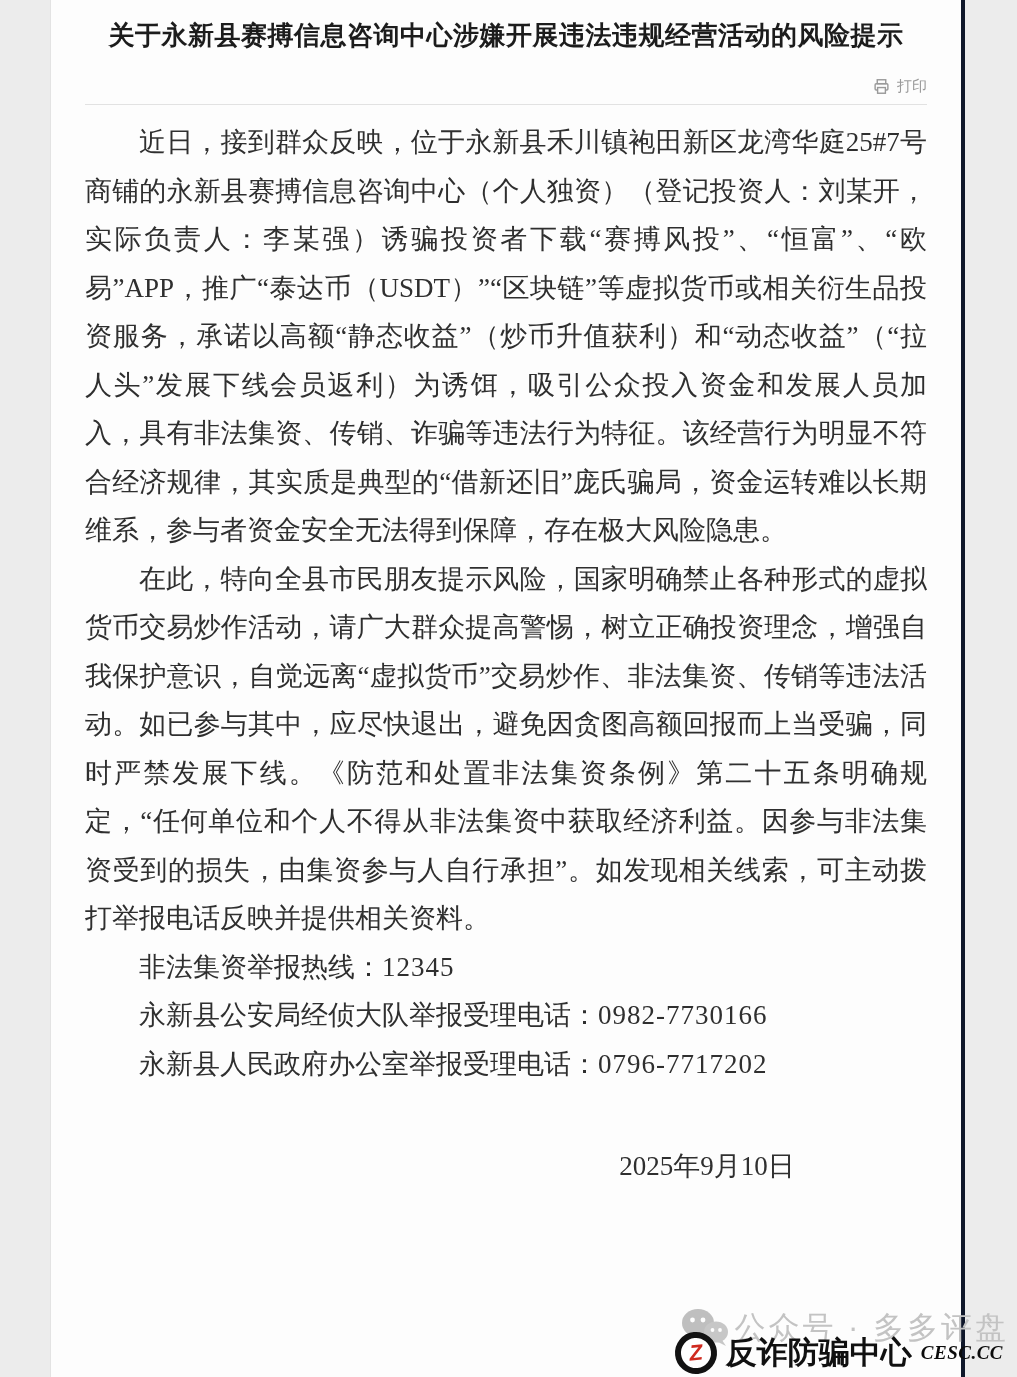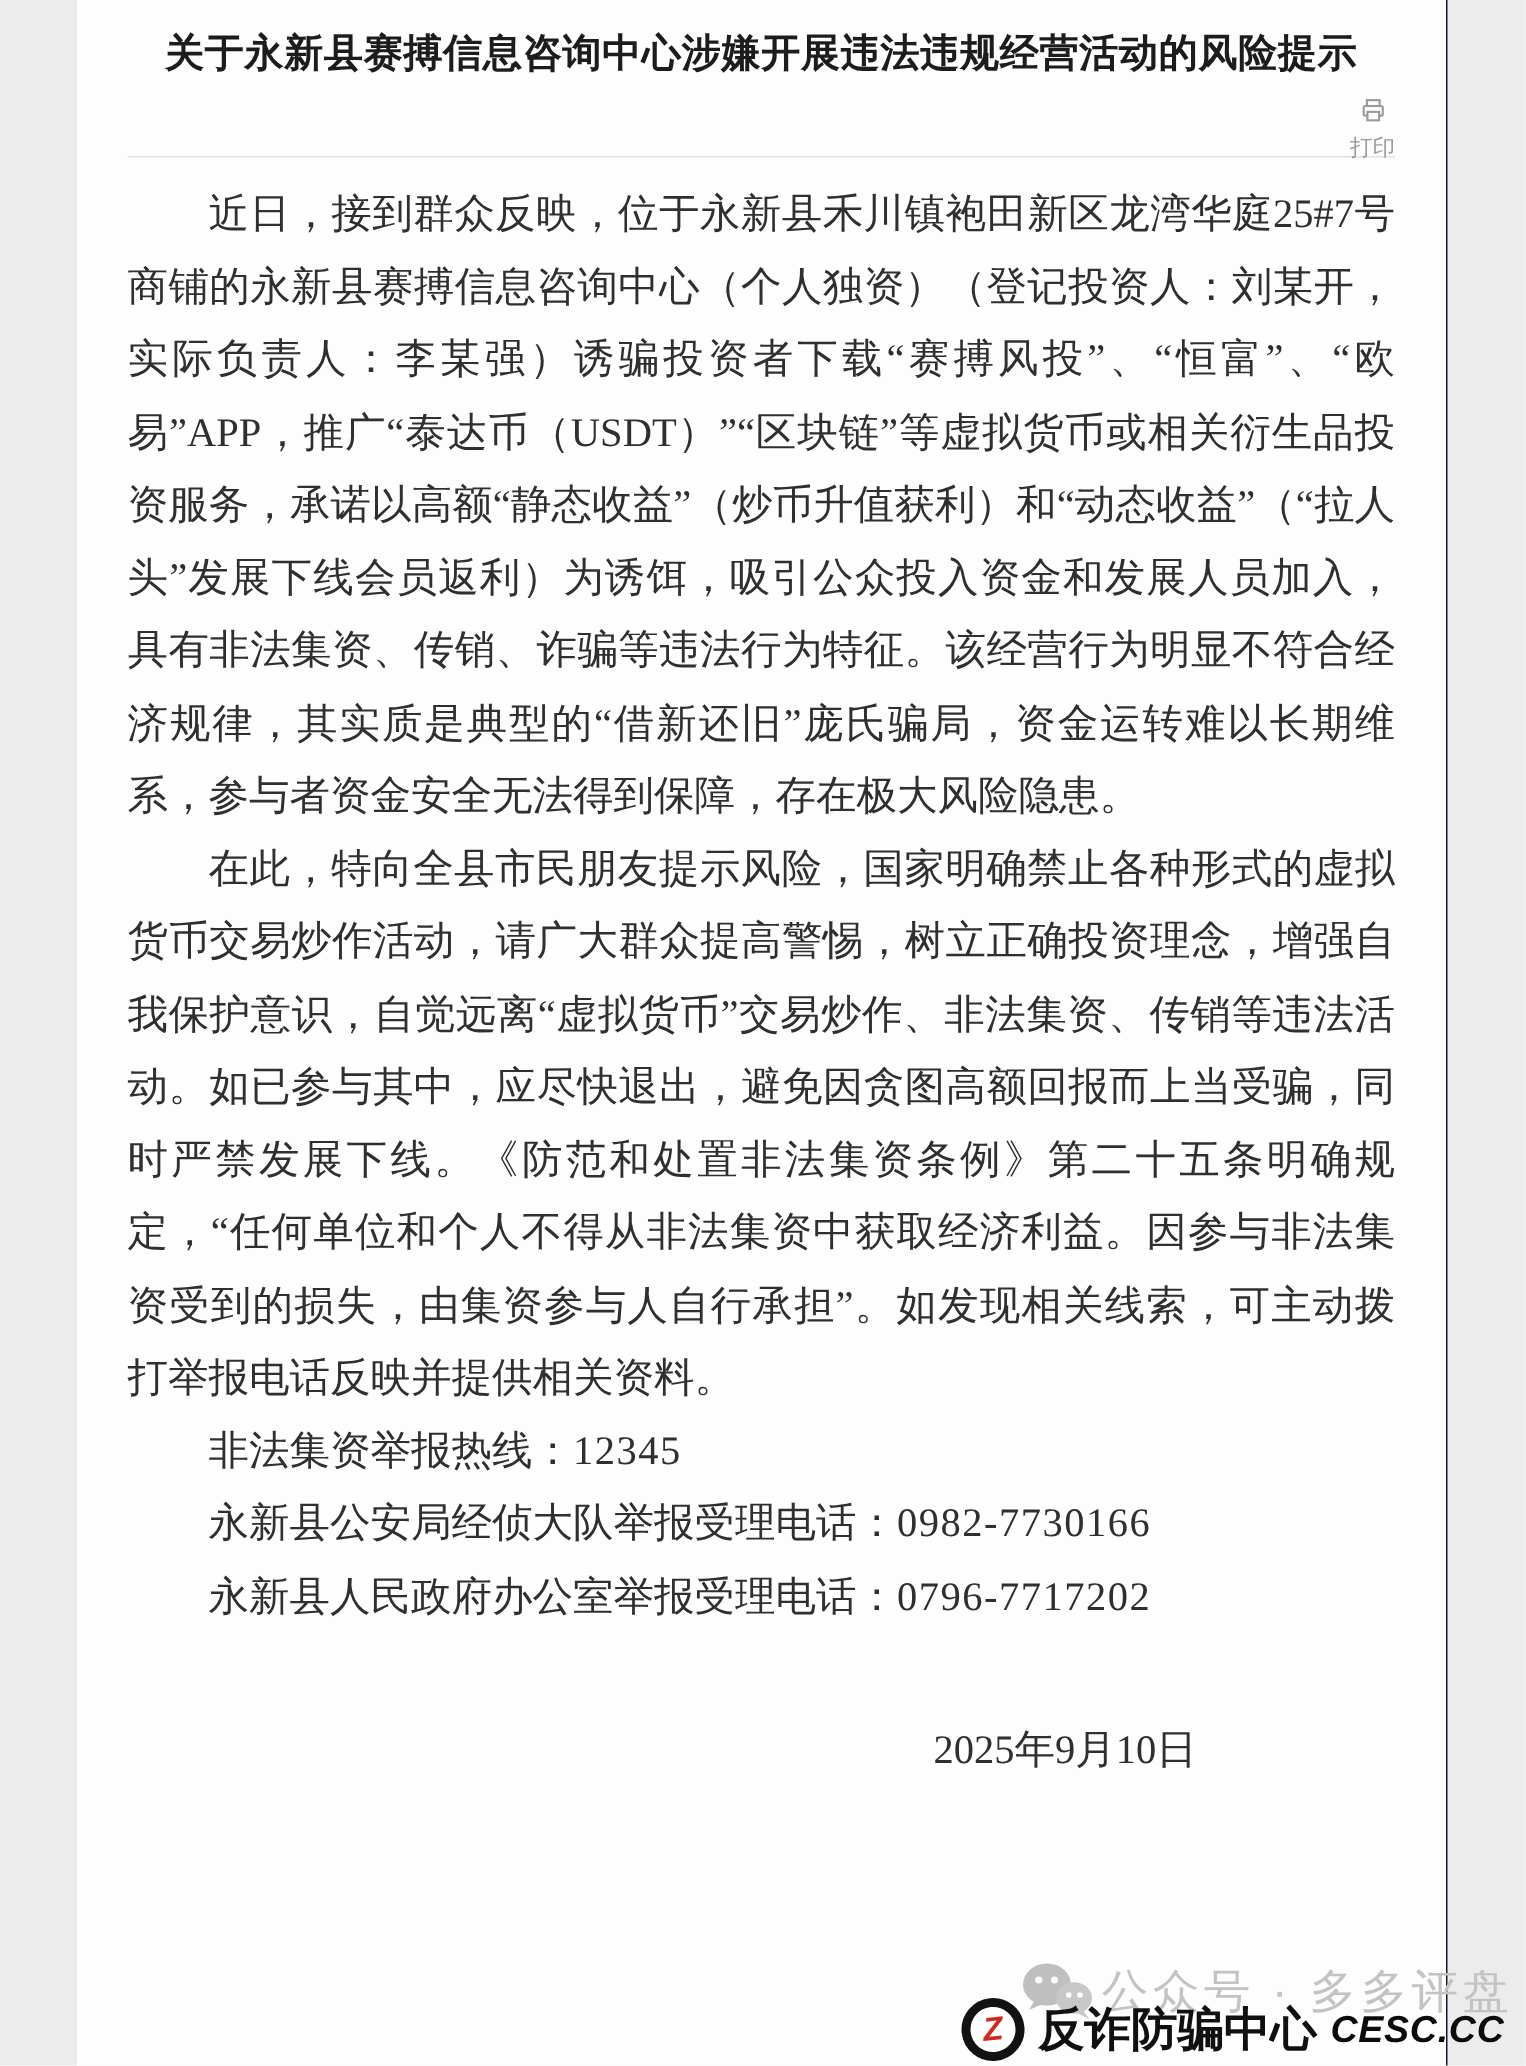--- a/index.html
+++ b/index.html
@@ -8,21 +8,21 @@
     background:#ececec;
     font-family:"Liberation Serif","DejaVu Serif",serif;
     position:relative;
     overflow:hidden;
   }
   .page { position:absolute; inset:0; }
   .content {
     position:absolute; top:0; bottom:0; left:50px; right:52px;
     background:#fdfdfd;
     border-left:1px solid #e3e3e3;
-    border-right:1px solid #0f172a;
+    border-right:4px solid #0f172a;
     padding:0 34px;
   }
   .page-title {
     margin-top:18px;
     text-align:center;
     font-family:"Liberation Sans","DejaVu Sans",sans-serif;
     font-weight:bold;
     font-size:26px;
     line-height:34px;
     color:#1c1c1c;
@@ -35,21 +35,21 @@
     justify-content:flex-end;
     align-items:center;
     gap:7px;
   }
   .print-btn {
     display:flex; align-items:center; gap:7px;
     color:#9a9a9a;
     font-family:"Liberation Sans","DejaVu Sans",sans-serif;
     font-size:15px;
     cursor:pointer;
-    background:none; border:none;flex-direction:column;
+    background:none; border:none;
   }
   .divider {
     margin-top:6px;
     border-bottom:1px solid #e2e2e2;
     height:0;
   }
   .article {
     margin-top:13px;
     color:#2f2f2f;
     font-size:27px;
@@ -106,24 +106,24 @@
     color:#cf2a1f;
     transform:rotate(-6deg);
   }
   .brand-name {
     font-family:"Liberation Sans","DejaVu Sans",sans-serif;
     font-weight:bold;
     font-size:31px;
     color:#101010;
   }
   .brand-domain {
-    font-family:Liberation Sans, sans-serif;
+    font-family:Liberation Serif, serif;
     font-weight:bold;
     font-style:italic;
-    font-size:25px;
+    font-size:19px;
     color:#0b0b0b;
     letter-spacing:0.5px;
     text-align:right;
   }
   .wechat-icon { width:52px; height:42px; flex:0 0 auto; }
 </style>
 </head>
 <body>
 
 <div class="page">

